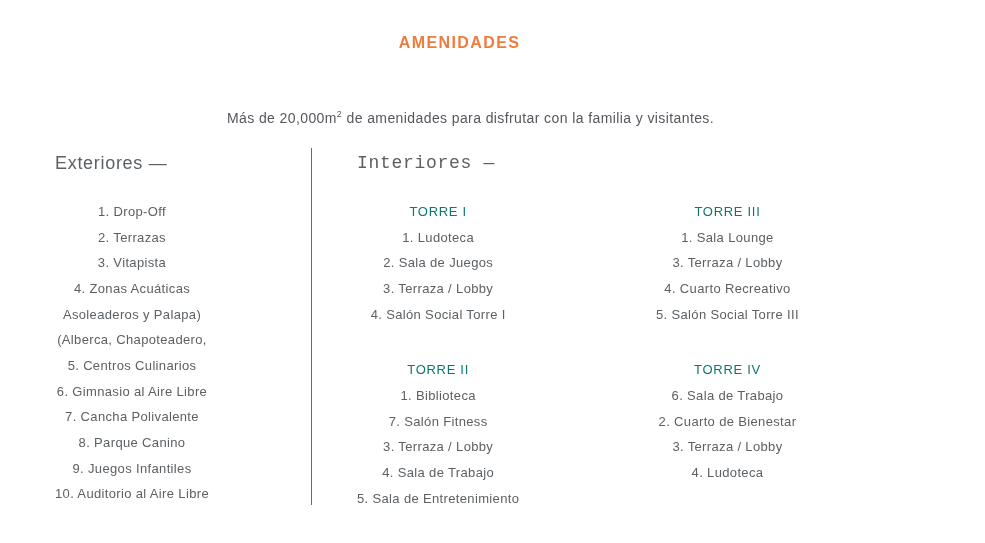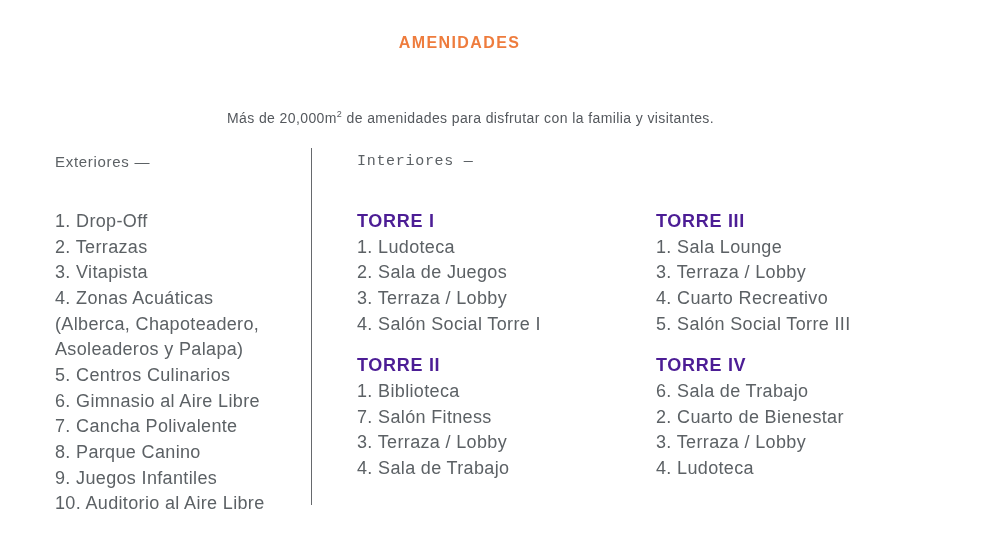--- a/index.html
+++ b/index.html
@@ -38,49 +38,50 @@
     letter-spacing: 0.4px;
     color: #54585d;
   }
   .page-subtitle sup {
     font-size: 9px;
     line-height: 0;
   }
   .col-header {
     position: absolute;
     top: 153px;
-    font-size: 15px;
+    font-size: 18px;
     letter-spacing: 0.7px;
     color: #5c6165;
   }
   .col-header.exteriores { left: 55px; }
   .col-header.interiores { left: 357px; font-family: Liberation Mono, monospace; }
   .v-divider {
     position: absolute;
     left: 311px;
     top: 148px;
     width: 1px;
     height: 357px;
     background: #66696d;
   }
   .list {
     position: absolute;
-    top: 209px;
-    font-size: 18px;
+    top: 199px;
+    font-size: 13px;
     letter-spacing: 0.35px;
     line-height: 25.65px;
     color: #5c6165;
+    text-align: center;
   }
   .list.exteriores-list { left: 55px; }
   .list.torre-col-1 { left: 357px; }
   .list.torre-col-2 { left: 656px; }
-  .group + .group { margin-top: 16px; }
+  .group + .group { margin-top: 30px; }
   .group-title {
-    color: #4c1d95;
-    font-weight: 700;
+    color: #0f766e;
+    font-weight: 400;
     letter-spacing: 0.7px;
     line-height: 25.65px;
   }
   .row { line-height: 25.65px; }
 </style>
 </head>
 <body>
 
 <main>
 
@@ -92,22 +93,22 @@
 
   <div class="v-divider"></div>
 
   <div class="col-header interiores">Interiores —</div>
 
   <div class="list exteriores-list">
       <div class="row">1. Drop-Off</div>
       <div class="row">2. Terrazas</div>
       <div class="row">3. Vitapista</div>
       <div class="row">4. Zonas Acuáticas</div>
+      <div class="row">Asoleaderos y Palapa)</div>
       <div class="row">(Alberca, Chapoteadero,</div>
-      <div class="row">Asoleaderos y Palapa)</div>
       <div class="row">5. Centros Culinarios</div>
       <div class="row">6. Gimnasio al Aire Libre</div>
       <div class="row">7. Cancha Polivalente</div>
       <div class="row">8. Parque Canino</div>
       <div class="row">9. Juegos Infantiles</div>
       <div class="row">10. Auditorio al Aire Libre</div>
     </div>
 
   <div class="list torre-col-1">
     <section class="group">
@@ -119,20 +120,21 @@
           <div class="row">4. Salón Social Torre I</div>
         </div>
     </section>
     <section class="group">
       <div class="group-title">TORRE II</div>
       <div>
           <div class="row">1. Biblioteca</div>
           <div class="row">7. Salón Fitness</div>
           <div class="row">3. Terraza / Lobby</div>
           <div class="row">4. Sala de Trabajo</div>
+          <div class="row">5. Sala de Entretenimiento</div>
         </div>
     </section>
   </div>
 
   <div class="list torre-col-2">
     <section class="group">
       <div class="group-title">TORRE III</div>
       <div>
           <div class="row">1. Sala Lounge</div>
           <div class="row">3. Terraza / Lobby</div>

